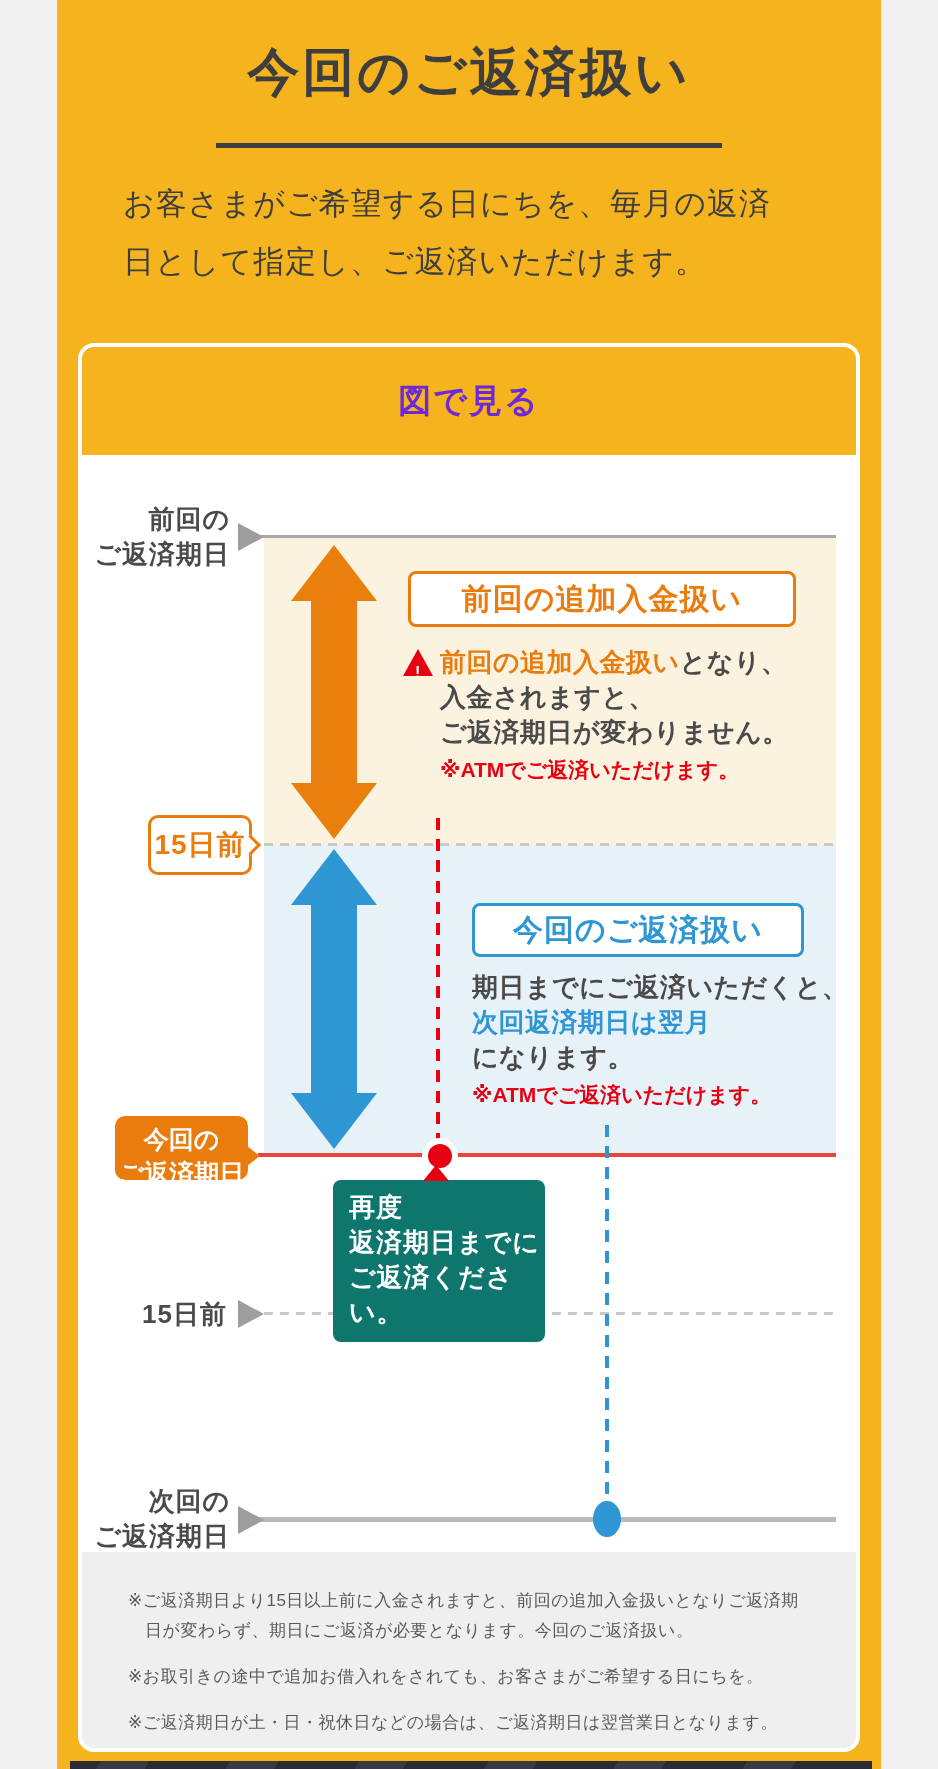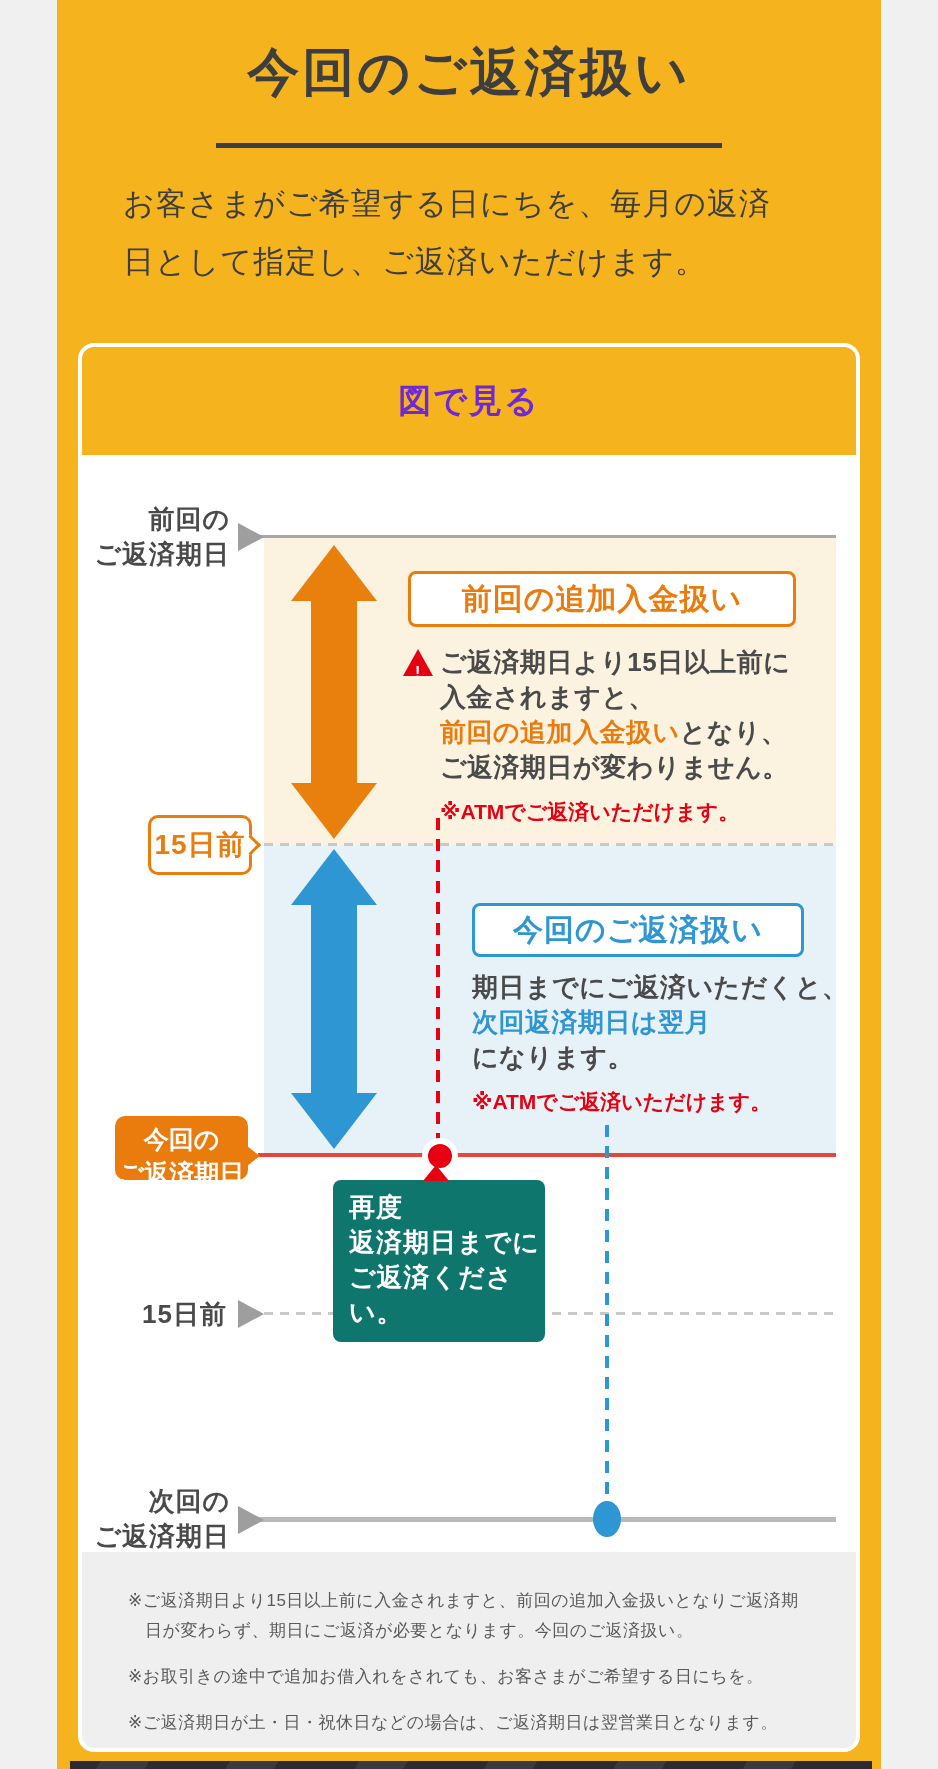--- a/index.html
+++ b/index.html
@@ -51,21 +51,21 @@
 
   .tag-box { position:absolute; background:#fff; border-radius:8px; text-align:center; font-weight:700; font-size:30px; letter-spacing:1px; }
   .prev-tag { left:408px; top:571px; width:382px; height:50px; border:3px solid #EA7C0E; color:#EA7C0E; line-height:50px; }
   .cur-tag  { left:472px; top:903px; width:326px; height:48px; border:3px solid #2E96D2; color:#2E96D2; line-height:48px; }
 
   .body-text { position:absolute; font-size:26px; font-weight:700; color:#4A4A4A; line-height:35px; letter-spacing:0.5px; }
   .prev-body { left:440px; top:645px; }
   .cur-body  { left:472px; top:970px; }
   .em-orange { color:#EA7C0E; }
   .em-blue   { color:#2E96D2; }
-  .atm-note  { font-size:21px; color:#E60012; margin-top:9px; letter-spacing:0; }
+  .atm-note  { font-size:21px; color:#E60012; margin-top:2px; letter-spacing:0; }
 
   .warn-icon { position:absolute; left:-37px; top:4px; width:30px; height:27px; background:#E60012;
     clip-path:polygon(50% 0,100% 100%,0 100%); }
   .warn-icon::after { content:"!"; position:absolute; left:0; right:0; top:6px; color:#fff; font-weight:700; font-size:16px; text-align:center; }
 
   .d15-box { position:absolute; left:148px; top:815px; width:98px; height:54px; background:#fff; border:3px solid #EA7C0E;
     border-radius:10px; color:#EA7C0E; font-size:28px; font-weight:700; text-align:center; line-height:54px; letter-spacing:1px; }
   .d15-box::after { content:""; position:absolute; right:-9px; top:50%; width:12px; height:12px; background:#fff;
     border-top:3px solid #EA7C0E; border-right:3px solid #EA7C0E; transform:translateY(-50%) rotate(45deg); }
 
@@ -131,23 +131,23 @@
 
     <div class="varrow orange" style="left:291px; top:545px; height:294px;">
       <div class="a-up"></div>
       <div class="a-shaft"></div>
       <div class="a-down"></div>
     </div>
 
     <div class="tag-box prev-tag">前回の追加入金扱い</div>
 
     <div class="body-text prev-body">
-      <div><span class="warn-icon"></span><span>ご返済期日より15日以上前に</span></div>
+      <div><span class="warn-icon"></span></div>
+      <div><span class="em-orange">前回の追加入金扱い</span><span>となり、</span></div>
       <div>入金されますと、</div>
-      <div><span class="em-orange">前回の追加入金扱い</span><span>となり、</span></div>
       <div>ご返済期日が変わりません。</div>
       <div class="atm-note">※ATMでご返済いただけます。</div>
     </div>
 
     <div class="d15-box">15日前</div>
 
     <div class="varrow blue" style="left:291px; top:849px; height:300px;">
       <div class="a-up"></div>
       <div class="a-shaft"></div>
       <div class="a-down"></div>

